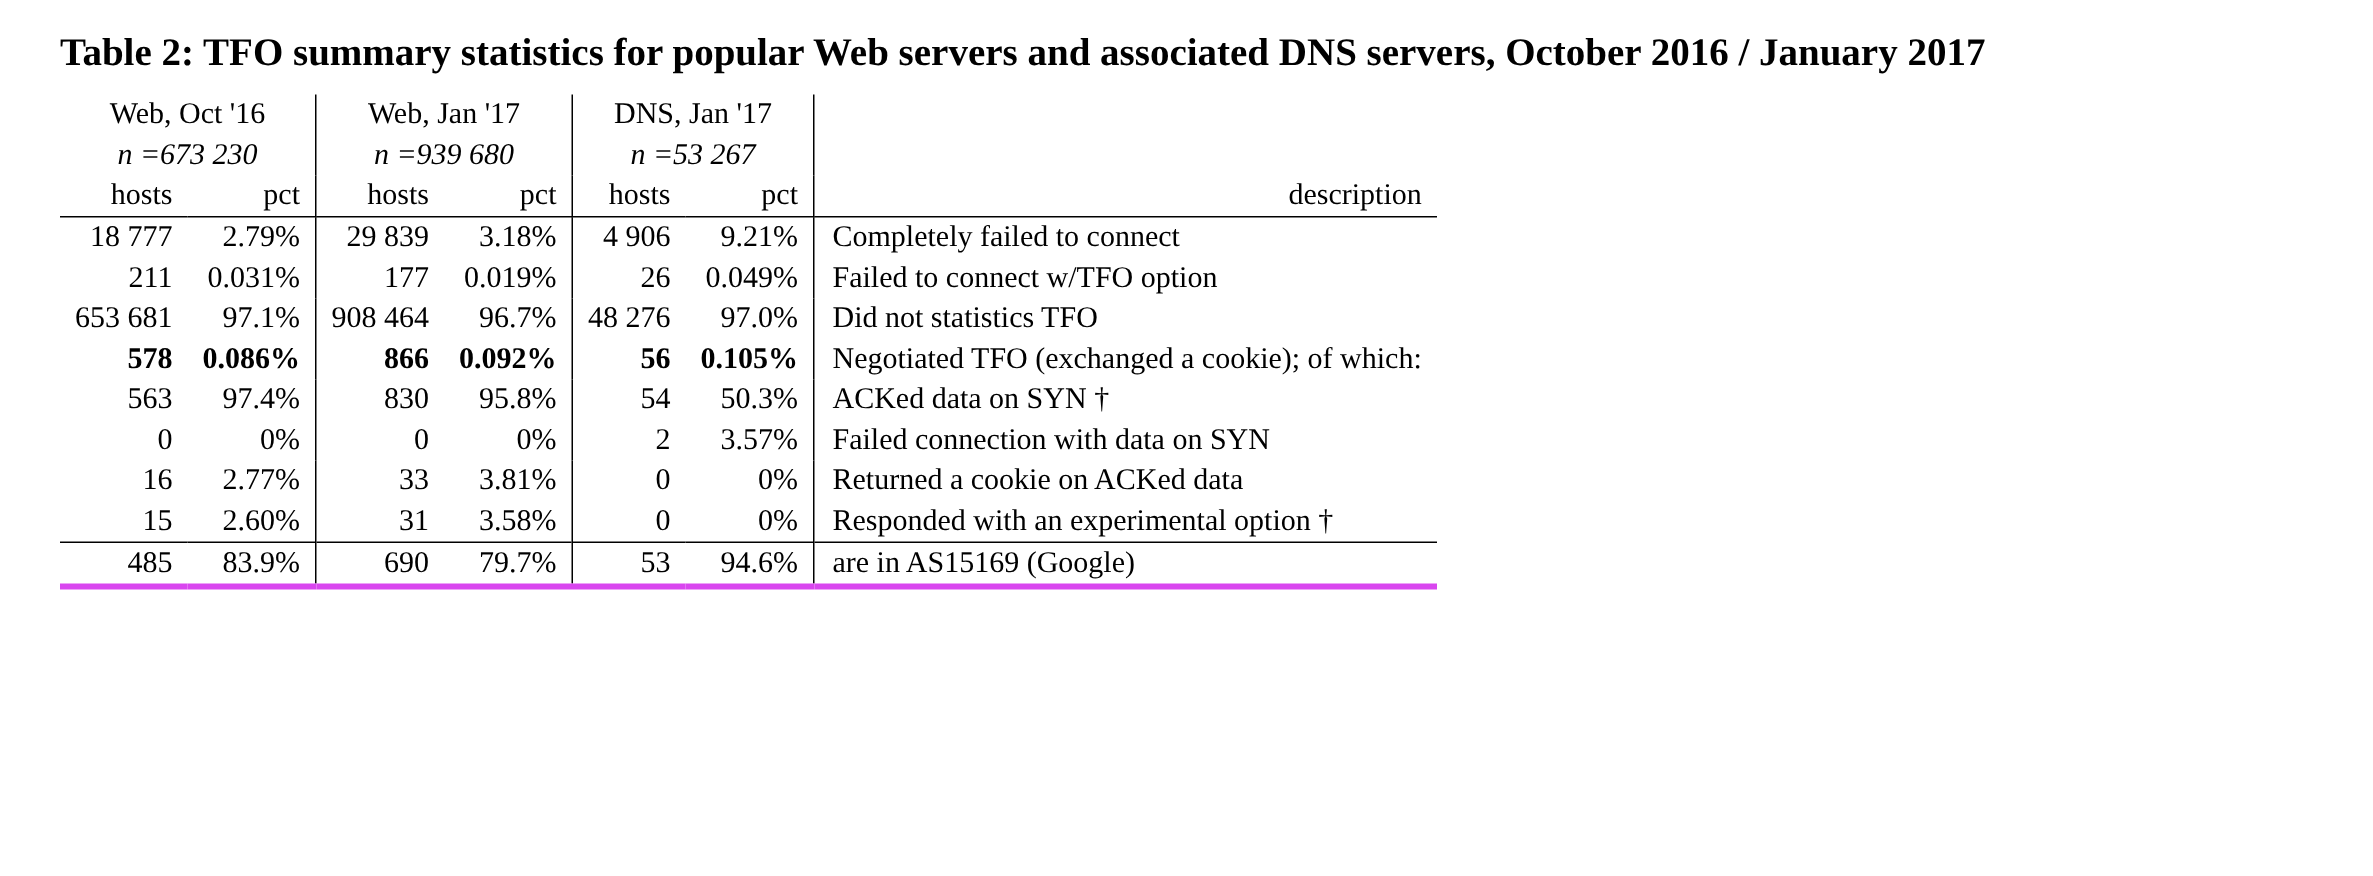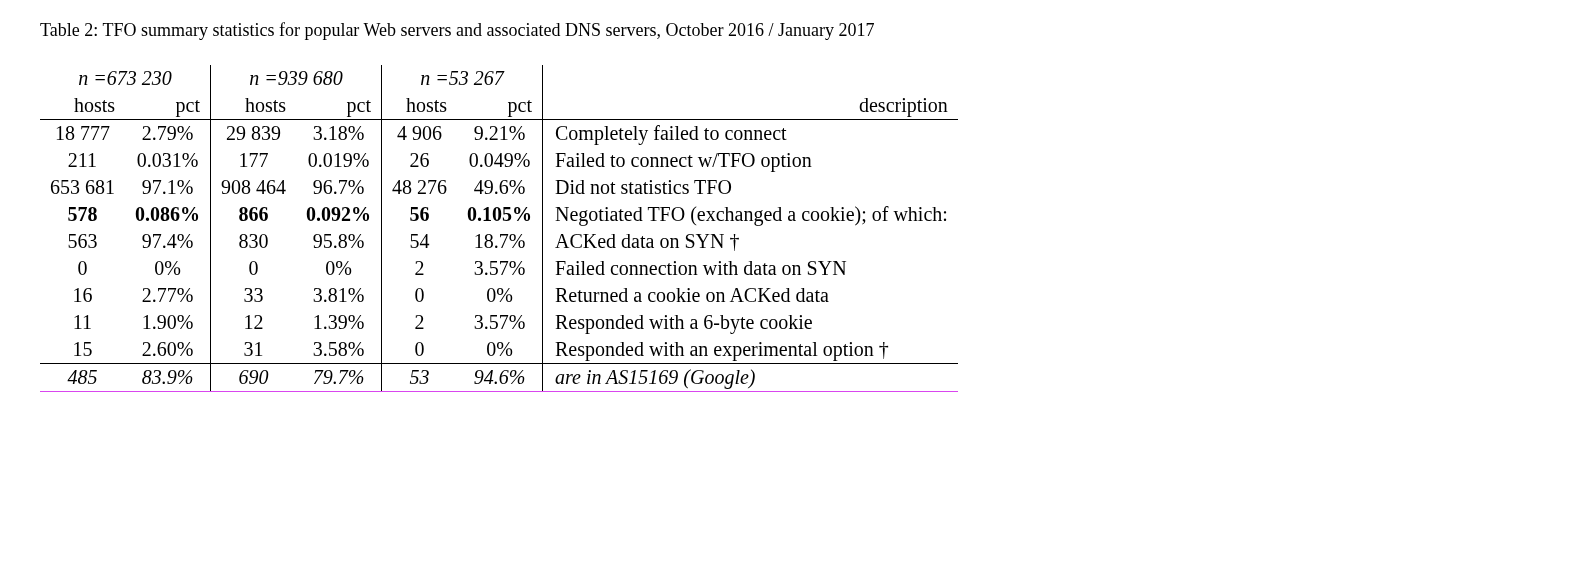--- a/index.html
+++ b/index.html
@@ -3,23 +3,23 @@
   <meta charset="utf-8">
   <style>
     body {
       font-family: Georgia, 'Times New Roman', serif;
       margin: 0;
       padding: 20px 40px;
       background: #fff;
       color: #000;
     }
     .caption {
-      font-weight: normal;
-      font-size: 18px;
-      margin-bottom: 24px;
+      font-weight: bold;
+      font-size: 26px;
+      margin-bottom: 13px;
     }
     table {
       border-collapse: collapse;
       font-size: 20px;
     }
     td, th {
       padding: 2px 10px;
       vertical-align: bottom;
     }
     .group-header {
@@ -39,44 +39,49 @@
     }
     .col-label.left {
       text-align: right;
     }
     .desc-cell {
       text-align: left;
       padding-left: 12px;
       margin-left: 24px;
     }
     .num {
-      text-align: center;
+      text-align: right;
       font-variant-numeric: tabular-nums;
     }
     .bold {
       font-weight: bold;
     }
     .group-sep {
       border-right: 1px solid #000;
     }
     .top-rule td, .top-rule th {
       border-top: 1px solid #000;
     }
     .bottom-rule td, .bottom-rule th {
-      border-bottom: 1px solid #d946ef;
-      font-style: italic;
+      border-bottom: 4px solid #d946ef;
     }
   </style>
 </head>
 <body>
 
 <div class="caption">Table 2: TFO summary statistics for popular Web servers and associated DNS servers, October 2016 / January 2017</div>
 
 <table>
   <thead>
+    <tr>
+      <th colspan="2" class="group-header group-sep">Web, Oct '16</th>
+      <th colspan="2" class="group-header group-sep">Web, Jan '17</th>
+      <th colspan="2" class="group-header group-sep">DNS, Jan '17</th>
+      <th></th>
+    </tr>
     <tr>
       <th colspan="2" class="n-header group-sep">n =673 230</th>
       <th colspan="2" class="n-header group-sep">n =939 680</th>
       <th colspan="2" class="n-header group-sep">n =53 267</th>
       <th></th>
     </tr>
     <tr>
       <th class="col-label">hosts</th>
       <th class="col-label group-sep">pct</th>
       <th class="col-label">hosts</th>
@@ -104,67 +109,58 @@
         <td class="num">26</td>
         <td class="num group-sep">0.049%</td>
         <td class="desc-cell">Failed to connect w/TFO option</td>
       </tr>
       <tr>
         <td class="num">653 681</td>
         <td class="num group-sep">97.1%</td>
         <td class="num">908 464</td>
         <td class="num group-sep">96.7%</td>
         <td class="num">48 276</td>
-        <td class="num group-sep">49.6%</td>
+        <td class="num group-sep">97.0%</td>
         <td class="desc-cell">Did not statistics TFO</td>
       </tr>
       <tr>
         <td class="num bold">578</td>
         <td class="num group-sep bold">0.086%</td>
         <td class="num bold">866</td>
         <td class="num group-sep bold">0.092%</td>
         <td class="num bold">56</td>
         <td class="num group-sep bold">0.105%</td>
         <td class="desc-cell">Negotiated TFO (exchanged a cookie); of which:</td>
       </tr>
       <tr>
         <td class="num">563</td>
         <td class="num group-sep">97.4%</td>
         <td class="num">830</td>
         <td class="num group-sep">95.8%</td>
         <td class="num">54</td>
-        <td class="num group-sep">18.7%</td>
+        <td class="num group-sep">50.3%</td>
         <td class="desc-cell">ACKed data on SYN †</td>
       </tr>
       <tr>
         <td class="num">0</td>
         <td class="num group-sep">0%</td>
         <td class="num">0</td>
         <td class="num group-sep">0%</td>
         <td class="num">2</td>
         <td class="num group-sep">3.57%</td>
         <td class="desc-cell">Failed connection with data on SYN</td>
       </tr>
       <tr>
         <td class="num">16</td>
         <td class="num group-sep">2.77%</td>
         <td class="num">33</td>
         <td class="num group-sep">3.81%</td>
         <td class="num">0</td>
         <td class="num group-sep">0%</td>
         <td class="desc-cell">Returned a cookie on ACKed data</td>
-      </tr>
-      <tr>
-        <td class="num">11</td>
-        <td class="num group-sep">1.90%</td>
-        <td class="num">12</td>
-        <td class="num group-sep">1.39%</td>
-        <td class="num">2</td>
-        <td class="num group-sep">3.57%</td>
-        <td class="desc-cell">Responded with a 6-byte cookie</td>
       </tr>
       <tr>
         <td class="num">15</td>
         <td class="num group-sep">2.60%</td>
         <td class="num">31</td>
         <td class="num group-sep">3.58%</td>
         <td class="num">0</td>
         <td class="num group-sep">0%</td>
         <td class="desc-cell">Responded with an experimental option †</td>
       </tr>

